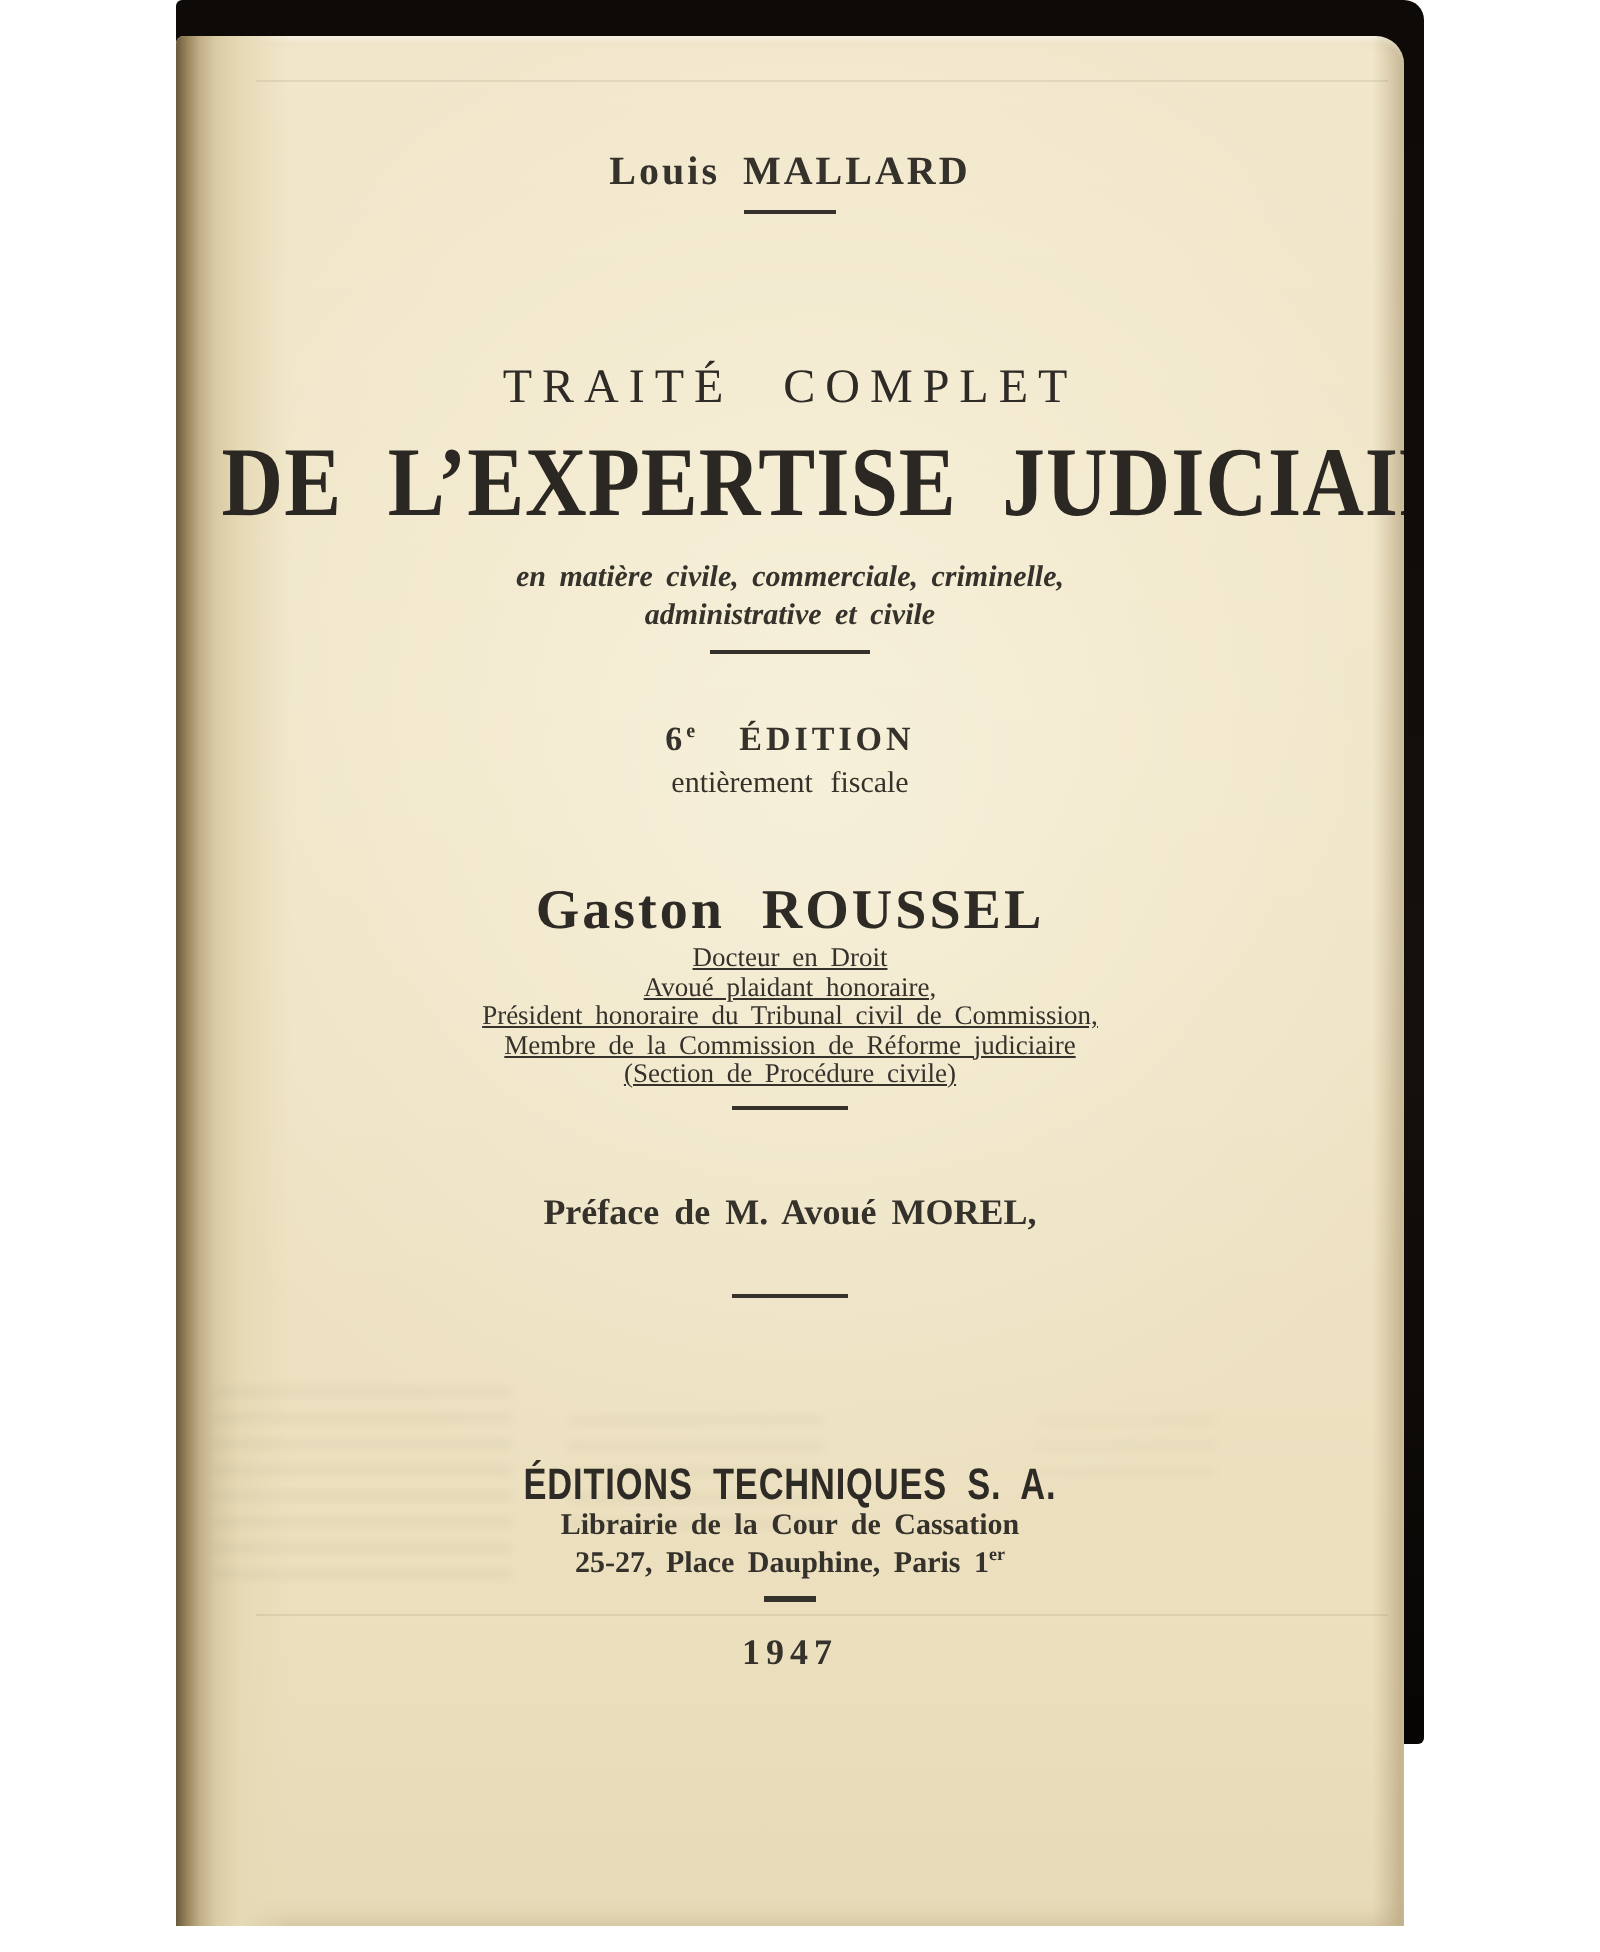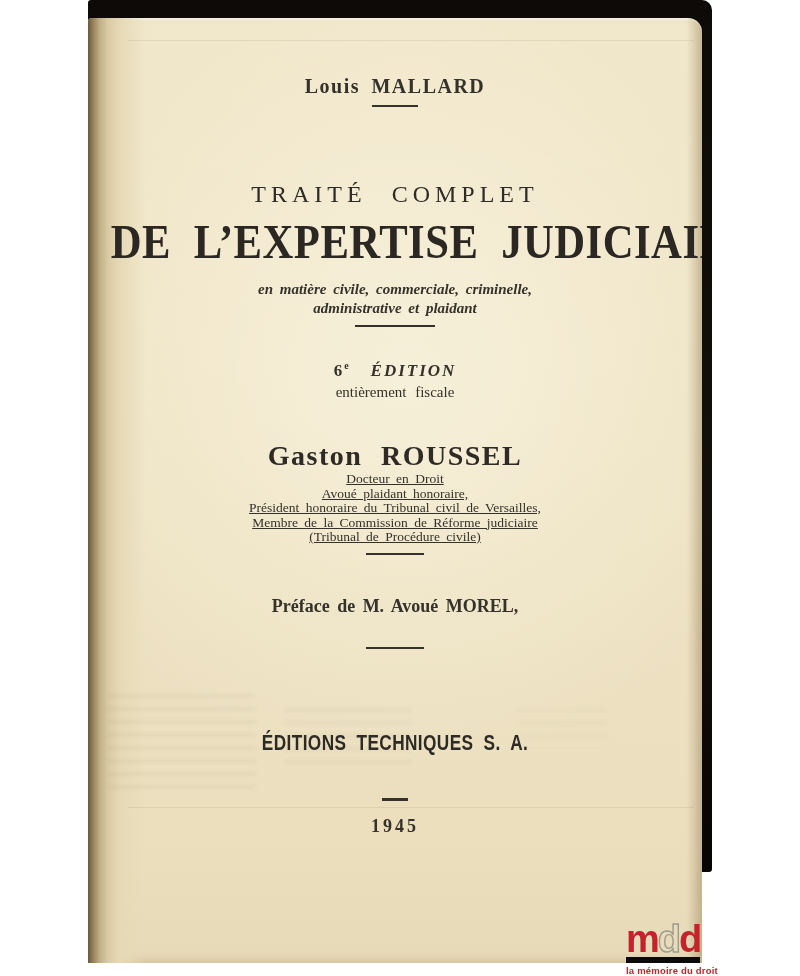--- a/index.html
+++ b/index.html
@@ -68,21 +68,21 @@
     position: absolute; left: 14px; width: 586px;
     text-align: center; color: #35312b; white-space: nowrap;
   }
   .author      { top: 57px;  font-size: 20px; font-weight: bold; letter-spacing: 1.5px; word-spacing: 5px; }
   .title1      { top: 163px; font-size: 24px; font-weight: normal; letter-spacing: 5px; word-spacing: 14px; color: #2e2a25; }
   .title2      { top: 198px; font-size: 44px; font-weight: bold; letter-spacing: 0.5px; word-spacing: 12px;
                  color: #2b2722; transform: scale(0.97, 1.12); transform-origin: 50% 50%; }
   .subtitle    { top: 262px; font-size: 15px; font-weight: bold; line-height: 19px; word-spacing: 3px; font-style: italic; }
   .edition     { top: 342px; font-size: 17px; font-weight: bold; letter-spacing: 2px; }
   .edition sup { font-size: 10px; }
-  .edition .ed-word { margin-left: 20px; font-style: italic; }
+  .edition .ed-word { margin-left: 20px; }
   .ed-note     { top: 366px; font-size: 15px; word-spacing: 5px; }
   .par         { top: 401px; font-size: 14px; word-spacing: 2px; }
   .ed-name     { top: 422px; font-size: 28px; font-weight: bold; letter-spacing: 1.5px; word-spacing: 10px; color: #2e2a25; }
   .ed-titles   { top: 454px; font-size: 13.5px; line-height: 14.5px; word-spacing: 3px; text-decoration: underline; }
   .preface1    { top: 578px; font-size: 18px; font-weight: bold; word-spacing: 3px; }
   .preface2    { top: 602px; font-size: 14.5px; word-spacing: 3px; }
   .publisher   { top: 713px; font-size: 21px; font-weight: bold; letter-spacing: 0.5px; word-spacing: 6px;
                  font-family: "Liberation Sans", sans-serif; transform: scale(0.82, 1.05); transform-origin: 50% 50%;
                  color: #2e2a25; }
   .pub1        { top: 737px; font-size: 15px; font-weight: bold; word-spacing: 3px; }
@@ -132,52 +132,49 @@
       <div class="ghost g3"></div>
 
       <div class="tblock author">Louis MALLARD</div>
       <div class="rule r-author"></div>
 
       <div class="tblock title1">TRAITÉ COMPLET</div>
       <div class="tblock title2">DE L’EXPERTISE JUDICIAIRE</div>
 
       <div class="tblock subtitle">
         <span>en matière civile, commerciale, criminelle,</span><br>
-        <span>administrative et plaidant</span>
+        <span>administrative et civile</span>
       </div>
       <div class="rule r-subtitle"></div>
 
       <div class="tblock edition">
         <span>6</span><sup>e</sup><span class="ed-word">ÉDITION</span>
       </div>
       <div class="tblock ed-note">entièrement fiscale</div>
 
       <div class="tblock ed-name">Gaston ROUSSEL</div>
 
       <div class="tblock ed-titles">
         <span>Docteur en Droit</span><br>
         <span>Avoué plaidant honoraire,</span><br>
-        <span>Président honoraire du Tribunal civil de Versailles,</span><br>
+        <span>Président honoraire du Tribunal civil de Commission,</span><br>
         <span>Membre de la Commission de Réforme judiciaire</span><br>
-        <span>(Tribunal de Procédure civile)</span>
+        <span>(Section de Procédure civile)</span>
       </div>
       <div class="rule r-titles"></div>
 
       <div class="tblock preface1">Préface de M. Avoué MOREL,</div>
       <div class="rule r-preface"></div>
 
       <div class="tblock publisher">ÉDITIONS TECHNIQUES S. A.</div>
+      <div class="tblock pub1">Librairie de la Cour de Cassation</div>
+      <div class="tblock pub2">
+        <span>25-27, Place Dauphine, Paris 1</span><sup>er</sup>
+      </div>
       <div class="rule r-pub"></div>
 
-      <div class="tblock year">1945</div>
+      <div class="tblock year">1947</div>
 
     </div>
   </div>
 
-  <div class="watermark">
-    <div class="wm-letters">
-      <span class="solid">m</span><span class="hollow">d</span><span class="solid">d</span>
-    </div>
-    <div class="wm-bar"></div>
-    <div class="wm-tagline">la mémoire du droit</div>
-  </div>
 
 </div>
 
 </body></html>

